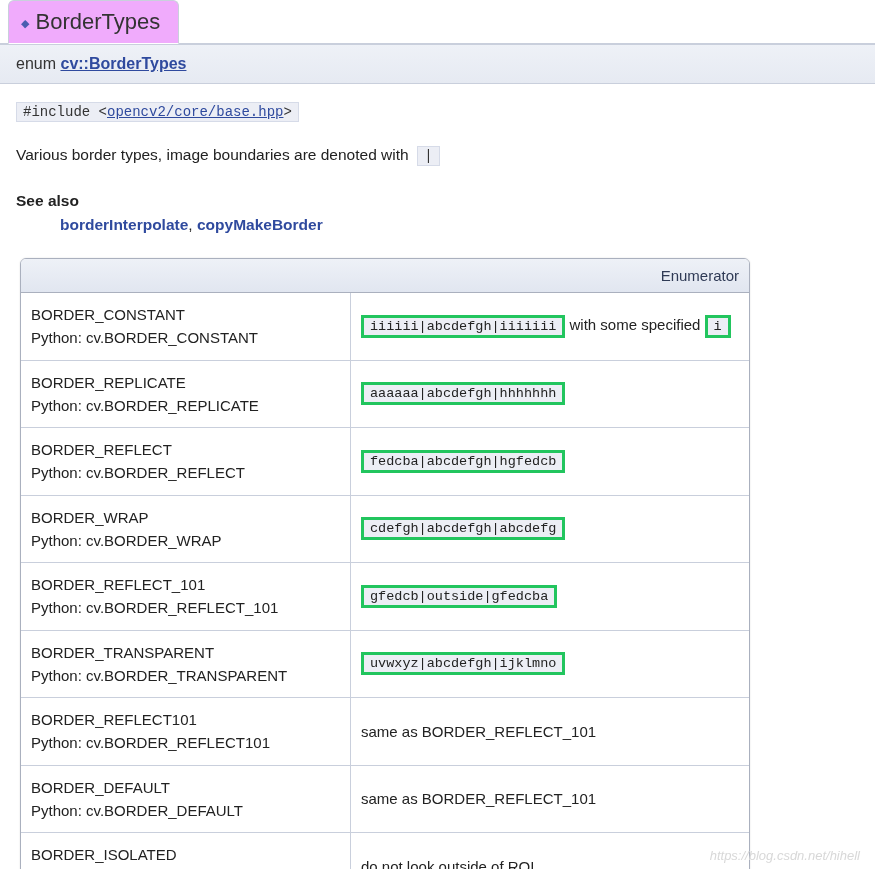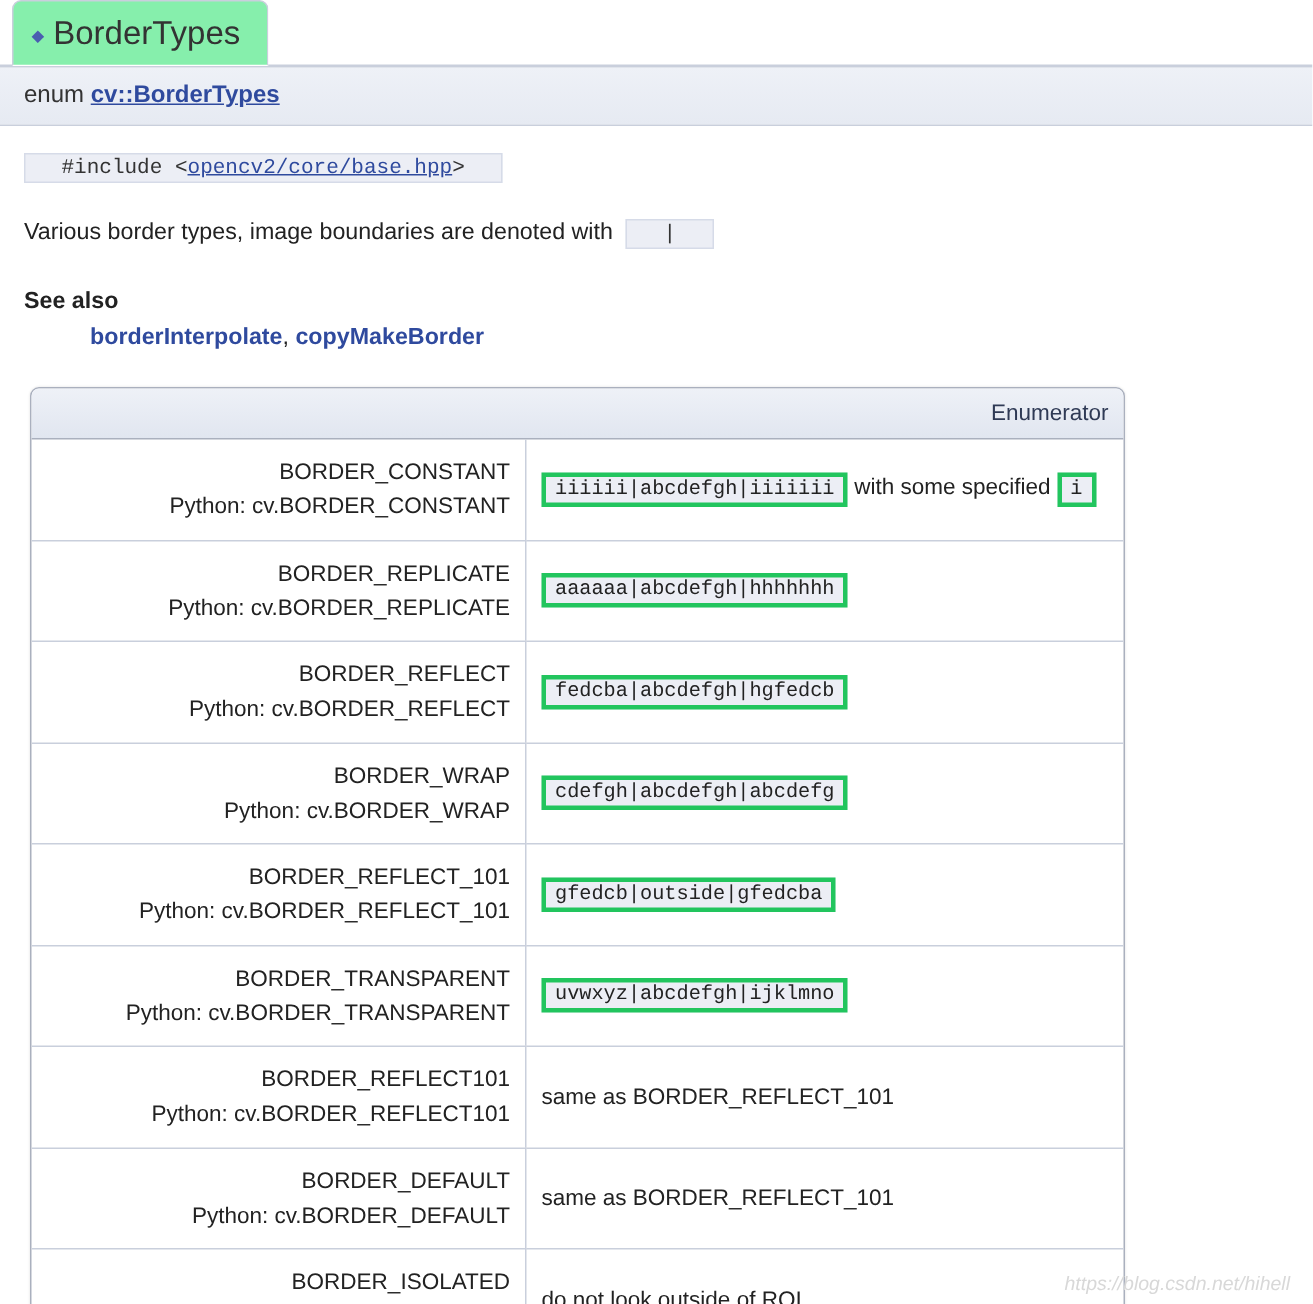--- a/index.html
+++ b/index.html
@@ -13,21 +13,21 @@
   }
   .tab-header {
     border-bottom: 1px solid #c9cfdc;
   }
   .tab {
     display: inline-block;
     padding: 8px 18px 8px 12px;
     border: 1px solid #c9cfdc;
     border-bottom: 1px solid #fff;
     border-radius: 6px 6px 0 0;
-    background: #86efac;
+    background: #f0abfc;
     margin-bottom: -1px;
     margin-left: 8px;
     font-size: 22px;
     color: #333;
   }
   .tab .diamond {
     color: #4a5db0;
     font-size: 11px;
     vertical-align: middle;
     margin-right: 6px;
@@ -40,21 +40,21 @@
     padding: 10px 16px;
     font-size: 16px;
   }
   .enum-bar .kw { color: #333; }
   .enum-bar .link { color: #2f4a9e; font-weight: bold; }
   .content { padding: 18px 16px 10px 16px; }
   .code-inline {
     font-family: "Courier New", Courier, monospace;
     background: #eceef5;
     border: 1px solid #d6dbe8;
-    padding: 1px 24px;
+    padding: 1px 6px;
     font-size: 14px;
     color: #333;
     display: inline-block;
   }
   .code-inline .cl { color: #2f4a9e; }
   .desc-line { margin: 24px 0 10px 0; font-size: 15.5px; }
   .see-also-hdr { font-weight: bold; margin-top: 26px; margin-bottom: 6px; font-size: 15.5px; }
   .see-also-links { margin-left: 44px; font-size: 15.5px; }
   .see-also-links a { color: #2f4a9e; font-weight: bold; text-decoration: none; }
   .enum-table-wrap { margin: 24px 4px 0 4px; }
@@ -80,21 +80,20 @@
     border-top: 1px solid #c9cfdc;
     padding: 10px 10px;
     vertical-align: middle;
     font-size: 15px;
   }
   table.enum tr:first-child td { border-top: none; }
   table.enum td.namecell {
     width: 330px;
     border-right: 1px solid #c9cfdc;
     line-height: 1.55;
-    text-align: right;
   }
   .ex-code {
     font-family: "Courier New", Courier, monospace;
     background: #eceef5;
     border: 3px solid #22c55e;
     padding: 1px 6px;
     font-size: 13.5px;
     white-space: nowrap;
     display: inline-block;
   }

